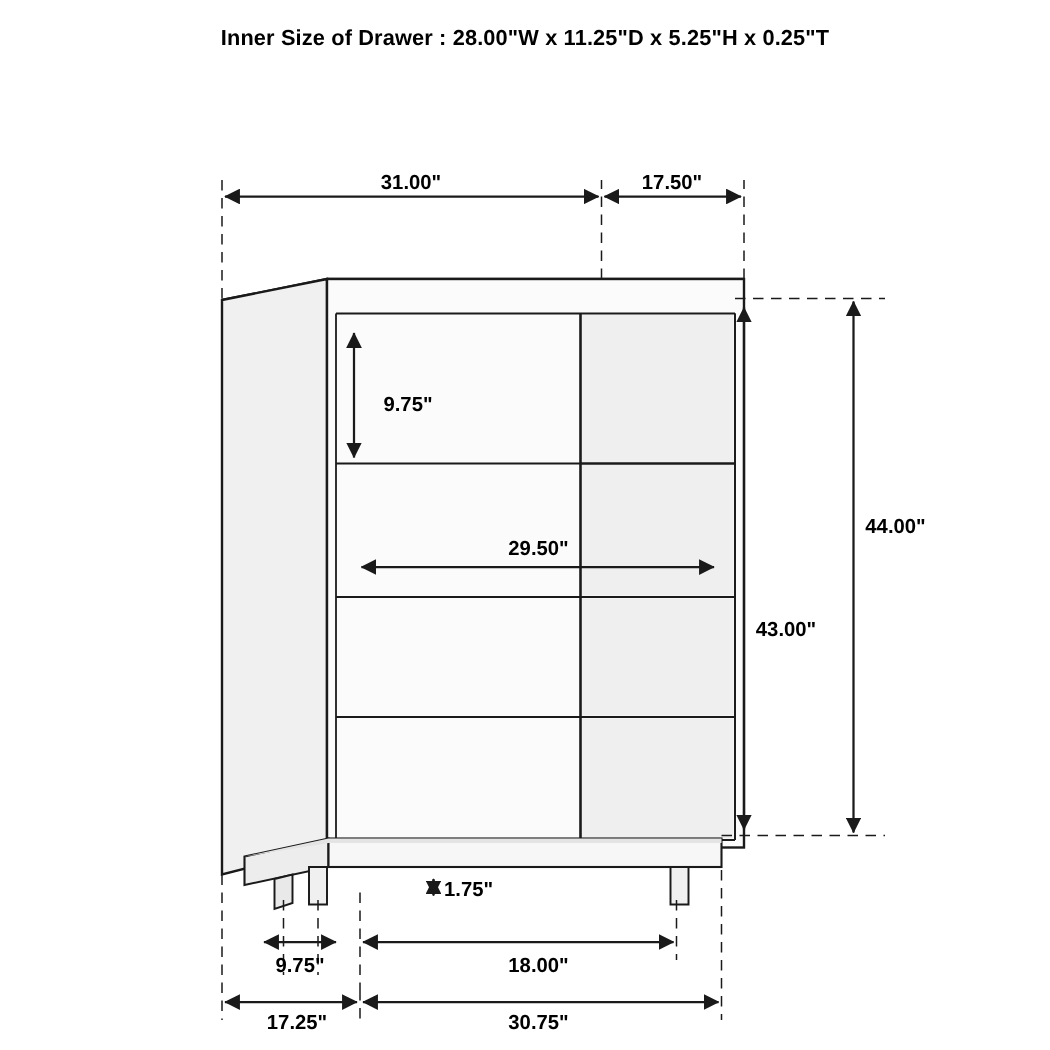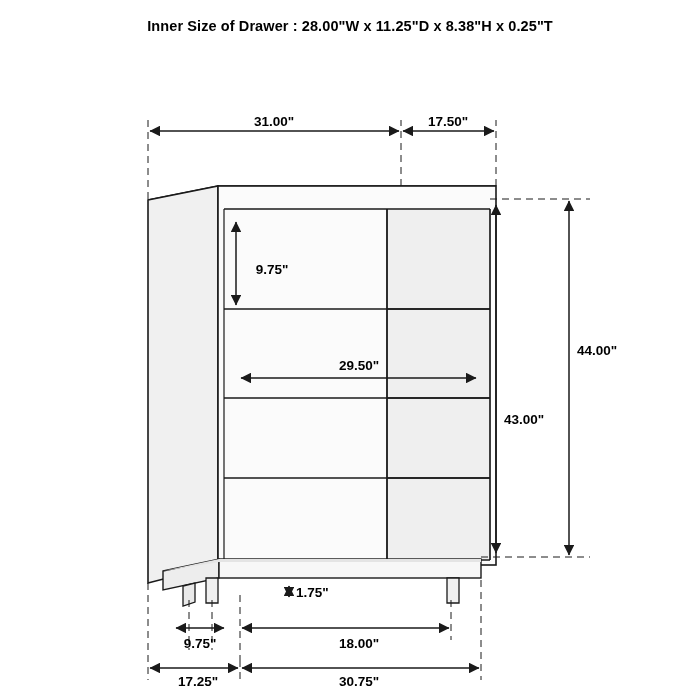--- a/index.html
+++ b/index.html
@@ -39,21 +39,21 @@
     font-size: 13.5px;
     font-weight: bold;
     fill: #000000;
   }
 </style>
 </head>
 <body>
 
 <div id="page">
 
-  <div id="title">Inner Size of Drawer : 28.00"W x 11.25"D x 8.38"H x 0.25"T</div>
+  <div id="title">Inner Size of Drawer : 28.00"W x 11.25"D x 5.25"H x 0.25"T</div>
 
   <div id="svgwrap">
     <svg width="700" height="700" viewBox="0 0 700 700" xmlns="http://www.w3.org/2000/svg">
       <defs>
         <marker id="arrEnd" viewBox="0 0 10 10" refX="9.5" refY="5" markerWidth="7" markerHeight="7" orient="auto-start-reverse">
           <path d="M 0 0 L 10 5 L 0 10 z" fill="#1a1a1a"></path>
         </marker>
         <marker id="arrStart" viewBox="0 0 10 10" refX="9.5" refY="5" markerWidth="7" markerHeight="7" orient="auto-start-reverse">
           <path d="M 0 0 L 10 5 L 0 10 z" fill="#1a1a1a"></path>
         </marker>

